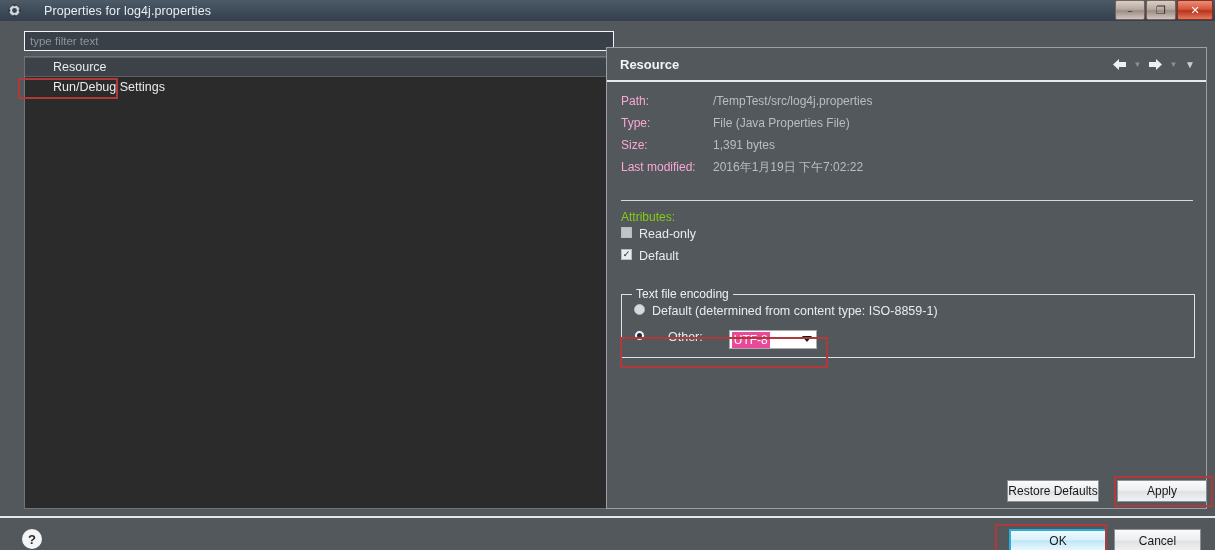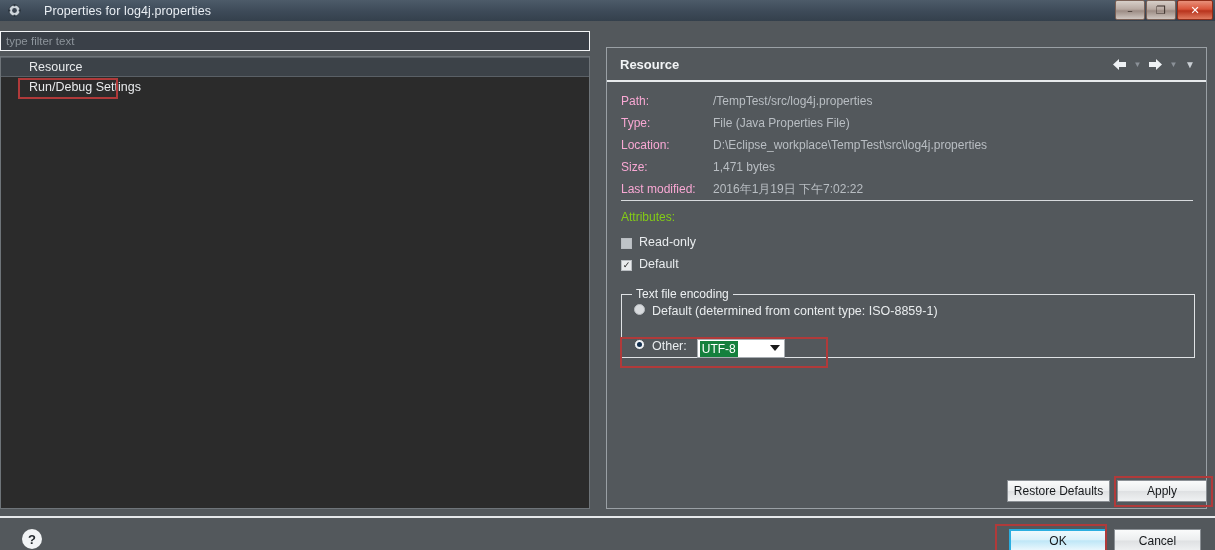--- a/index.html
+++ b/index.html
@@ -35,21 +35,21 @@
   #titlebar{position:absolute;left:0;top:0;width:1215px;height:21px;
     background:linear-gradient(180deg,#4d5b69 0%,#3d4a58 55%,#34404c 100%);
     display:flex;align-items:center;padding-left:8px;box-sizing:border-box;}
   #title-text{color:#e9eef3;font-size:12.5px;margin-left:23px;letter-spacing:.1px;}
   .gear{width:13px;height:13px;position:relative;display:inline-block;}
   .gear svg{display:block;}
 
   #dlg-body{position:absolute;left:0;top:21px;width:1215px;height:529px;background:#53585c;}
 
   
-  #tree-pane{position:absolute;left:0;top:10px;width:590px;height:396px;}
+  #tree-pane{position:absolute;left:24px;top:10px;width:590px;height:396px;}
   #filter-input{position:absolute;left:0;top:0;width:590px;height:20px;box-sizing:border-box;
     border:1px solid #f3f5f7;background:#3a4048;color:#8d949b;font-size:11.5px;
     padding:0 5px;line-height:18px;font-family:"Liberation Sans",sans-serif;}
   #filter-input::placeholder{color:#8d949b;}
   #tree-list{position:absolute;left:0;top:25px;width:590px;height:453px;
     background:#2b2b2b;border:1px solid #6e7479;box-sizing:border-box;}
   .tree-row{height:20px;display:flex;align-items:center;padding-left:28px;
     color:#e8eaec;font-size:12.5px;box-sizing:border-box;}
   .tree-row.selected{background:#3c4248;border-top:1px solid #5a6066;border-bottom:1px solid #5a6066;}
 
@@ -69,51 +69,51 @@
   
   #props{position:absolute;left:14px;top:42px;width:575px;}
   .prow{display:flex;height:22px;align-items:center;font-size:12px;}
   .plabel{width:92px;color:#f9a8d4;flex:0 0 92px;}
   .pvalue{color:#b9bec3;}
   #prop-sep{position:absolute;left:14px;top:152px;width:572px;height:1px;background:#d7dadd;}
 
   
   #attrs{position:absolute;left:14px;top:158px;width:400px;}
   #attrs-label{color:#84cc16;font-size:12px;height:21px;display:flex;align-items:center;}
-  .cbrow{height:22px;display:flex;align-items:flex-end;font-size:12.5px;color:#e9ecee;}
+  .cbrow{height:22px;display:flex;align-items:flex-start;font-size:12.5px;color:#e9ecee;}
   .cbox{width:11px;height:11px;background:#e9ebed;border:1px solid #b9bdc1;margin-right:7px;
     box-sizing:border-box;display:flex;align-items:center;justify-content:center;
     font-size:9px;color:#1c1c1c;line-height:1;}
   .cbox.off{background:#bfc4c8;}
 
   
   #enc-group{position:absolute;left:14px;top:246px;width:574px;height:64px;
     border:1px solid #dfe2e5;box-sizing:border-box;}
   #enc-legend{position:absolute;left:10px;top:-8px;background:#53585c;padding:0 4px;
     color:#eef1f3;font-size:12px;}
   .radrow{position:absolute;display:flex;align-items:flex-start;font-size:12.5px;color:#e9ecee;}
   #rad-default{left:12px;top:9px;}
-  #rad-other{left:12px;top:44px;}
+  #rad-other{left:12px;top:35px;gap:16px;}
   .radio{width:11px;height:11px;border-radius:50%;border:1px solid #b8bcc0;
     background:#d8dbde;margin-right:7px;box-sizing:border-box;display:flex;
     align-items:center;justify-content:center;}
   .radio.on{background:#f2f4f6;border-color:#4a4f54;}
   .radio .dot{width:5px;height:5px;border-radius:50%;background:#14304f;}
   #enc-combo{margin-left:10px;width:88px;height:19px;background:#ffffff;
     border:1px solid #a7acb1;box-sizing:border-box;display:flex;align-items:center;
     position:relative;}
-  #enc-combo-value{background:#15803d;color:#ffffff;font-size:12px;padding:1px 2px;margin-left:2px;}
+  #enc-combo-value{background:#ec4899;color:#ffffff;font-size:12px;padding:1px 2px;margin-left:2px;}
   #enc-combo-arrow{position:absolute;right:4px;top:5px;width:0;height:0;
     border-left:5px solid transparent;border-right:5px solid transparent;border-top:6px solid #1a1a1a;}
 
   
   .btn{border:1px solid #8b9095;box-sizing:border-box;font-size:12px;color:#16191c;
     background:linear-gradient(180deg,#fafbfb 0%,#eceeef 48%,#dfe1e3 52%,#eff1f2 100%);
     display:flex;align-items:center;justify-content:center;font-family:"Liberation Sans",sans-serif;}
-  #btn-restore{position:absolute;left:1007px;top:459px;width:103px;height:22px;}
+  #btn-restore{position:absolute;left:1007px;top:459px;width:92px;height:22px;}
   #btn-apply{position:absolute;left:1117px;top:459px;width:90px;height:22px;}
   #btn-ok{position:absolute;left:1009px;top:508px;width:98px;height:23px;
     border:2px solid #2aaee0;
     background:linear-gradient(180deg,#eef9fd 0%,#d9f1fa 45%,#bfe7f7 52%,#e9f7fd 100%);}
   #btn-cancel{position:absolute;left:1114px;top:508px;width:87px;height:23px;}
 
   #footer-sep{position:absolute;left:0;top:495px;width:1215px;height:2px;background:#e6e9eb;}
   #help-icon{position:absolute;left:22px;top:508px;width:20px;height:20px;border-radius:50%;
     background:#f2f4f6;display:flex;align-items:center;justify-content:center;
     color:#24292e;font-size:13px;font-weight:bold;}
@@ -226,26 +226,22 @@
       <div id="props">
         <div class="prow">
           <span class="plabel">Path:</span>
           <span class="pvalue">/TempTest/src/log4j.properties</span>
         </div>
         <div class="prow">
           <span class="plabel">Type:</span>
           <span class="pvalue">File  (Java Properties File)</span>
         </div>
         <div class="prow">
-          <span class="plabel">Location:</span>
-          <span class="pvalue">D:\Eclipse_workplace\TempTest\src\log4j.properties</span>
-        </div>
-        <div class="prow">
           <span class="plabel">Size:</span>
-          <span class="pvalue">1,471  bytes</span>
+          <span class="pvalue">1,391  bytes</span>
         </div>
         <div class="prow">
           <span class="plabel">Last modified:</span>
           <span class="pvalue">2016年1月19日 下午7:02:22</span>
         </div>
       </div>
       <div id="prop-sep"></div>
 
       <div id="attrs">
         <div id="attrs-label">Attributes:</div>

